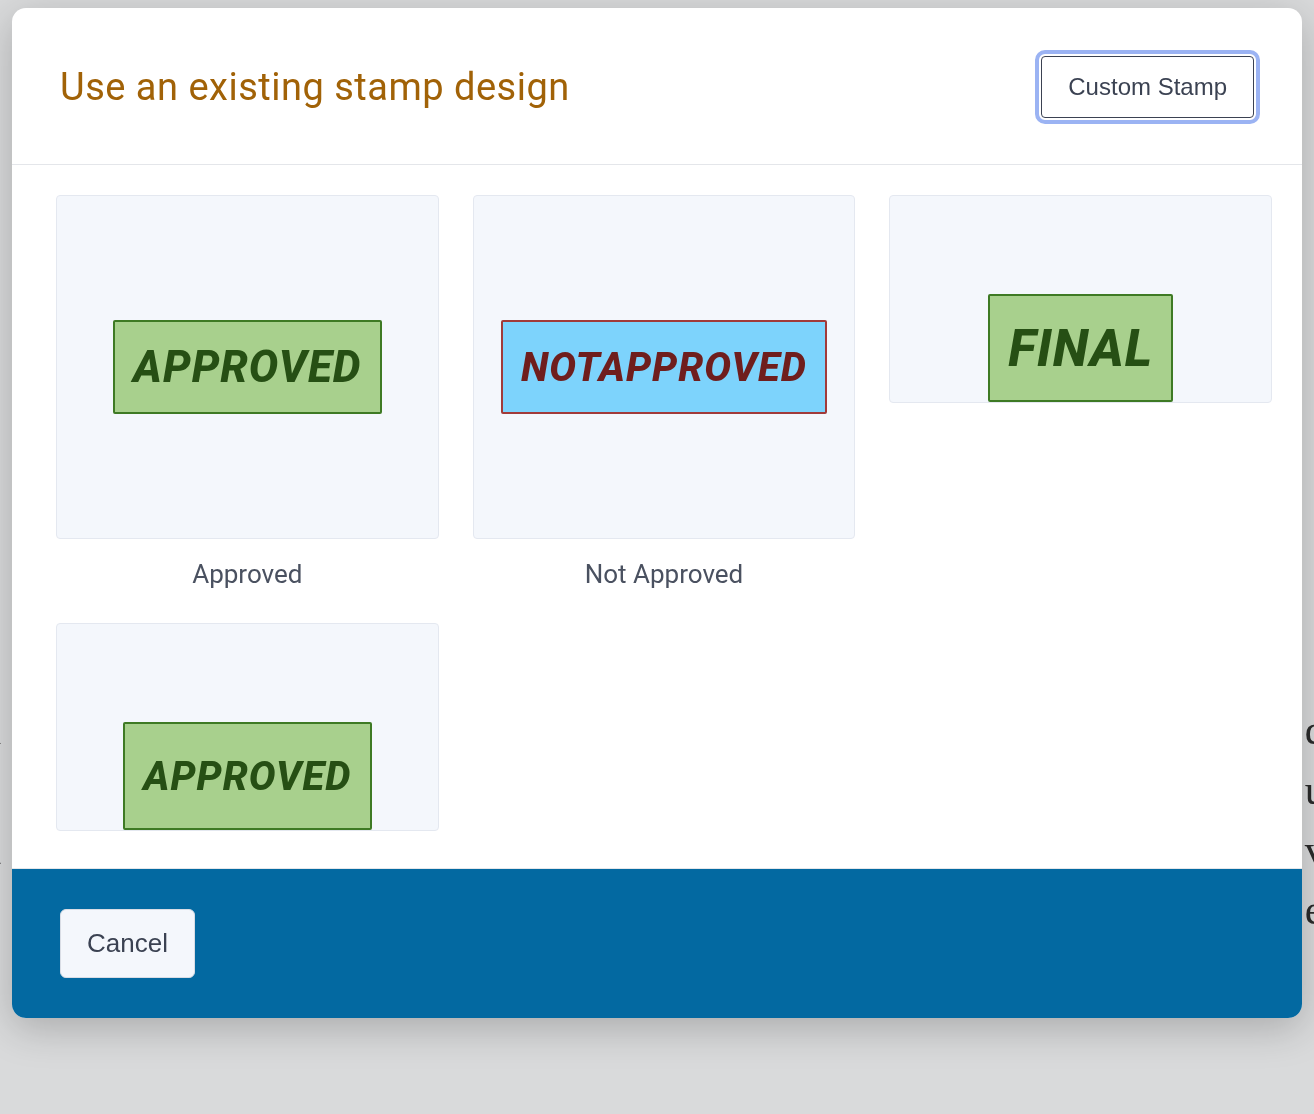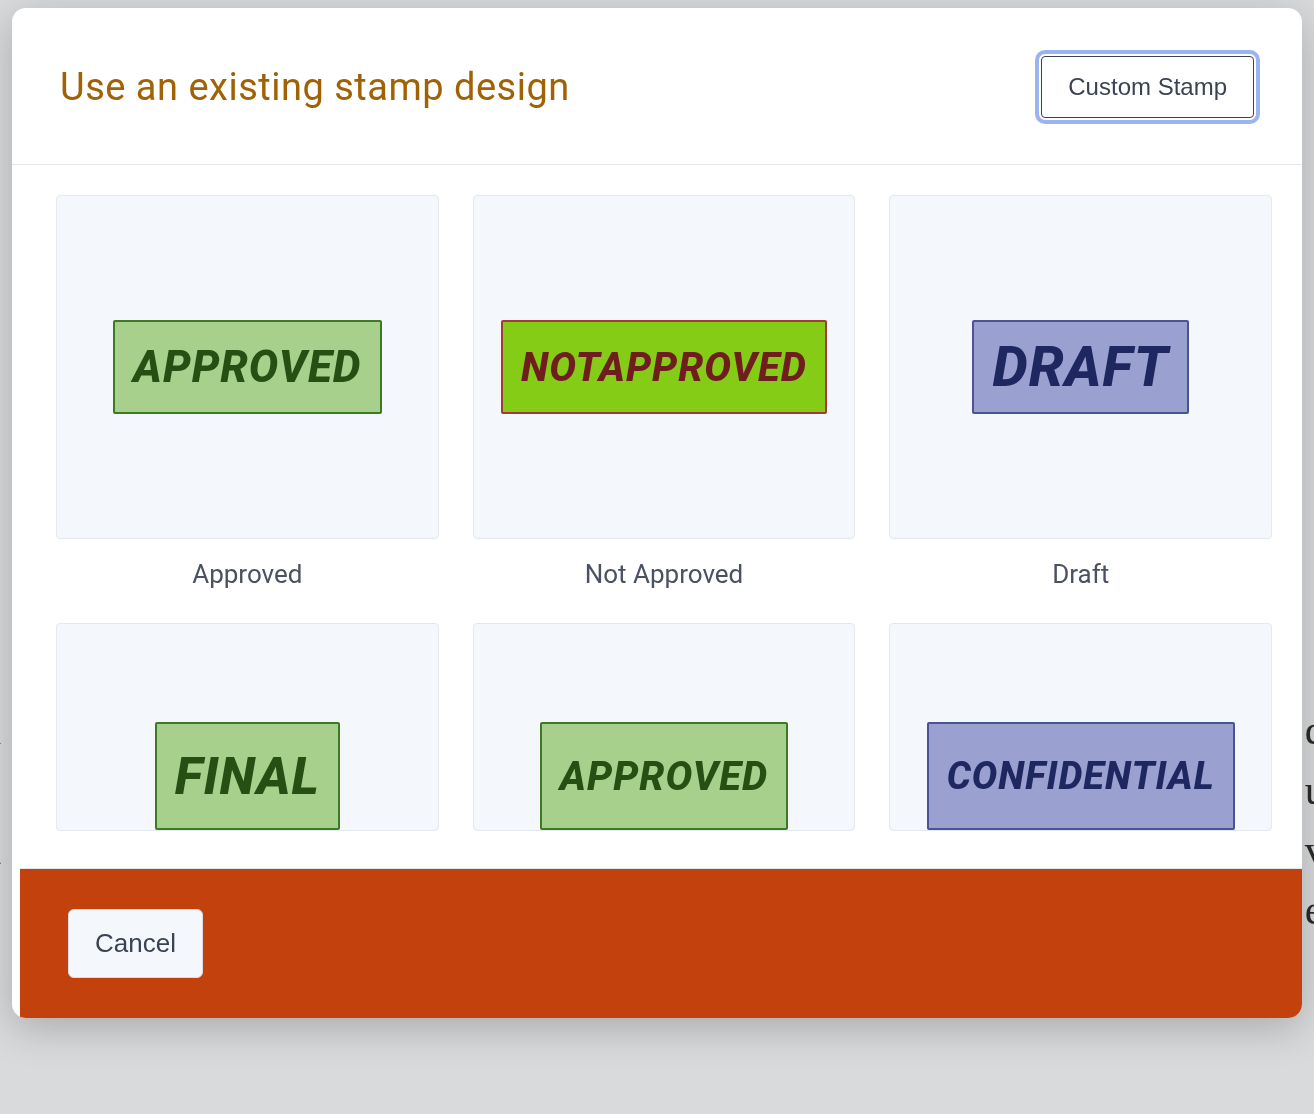--- a/index.html
+++ b/index.html
@@ -102,21 +102,21 @@
       border-radius: 2px;
       height: 94px;
       padding: 0 18px;
       letter-spacing: 1px;
       white-space: nowrap;
     }
     .stamp-card.short .stamp {
       height: 108px;
     }
     .stamp.green  { background: #a8d08d; border-color: #3e7a24; color: #264f14; }
-    .stamp.red    { background: #84cc16; border-color: #a13a39; color: #6f1e1d; text-align: right; }
+    .stamp.red    { background: #7dd3fc; border-color: #a13a39; color: #6f1e1d; text-align: right; }
     .stamp.purple { background: #9aa0d0; border-color: #4a5393; color: #1f2760; }
 
     .fs-44 { font-size: 44px; }
     .fs-40 { font-size: 40px; }
     .fs-56 { font-size: 56px; }
     .fs-52 { font-size: 52px; }
     .fs-38 { font-size: 38px; }
 
     .caption {
       text-align: center;
@@ -138,22 +138,21 @@
       border-radius: 6px;
       cursor: pointer;
     }
 
     
     .modal { bottom: 96px; }
     .modal-inner { display: flex; flex-direction: column; height: 100%; }
     .modal-footer2 {
       border-top: 1px solid #e4e6ea;
       padding: 40px 48px;
-      background: #c2410c;
-      margin-left: 8px;
+      background: #0369a1;
     }
   </style>
 </head>
 <body>
 
 <div class="backdrop">
   <pre class="bg-text bg-left">h
 a
 d
 e
@@ -183,44 +182,33 @@
           <div class="caption">Approved</div>
         </div>
 
         <div class="stamp-cell">
           <div class="stamp-card">
             <div class="stamp red fs-40">NOTAPPROVED</div>
           </div>
           <div class="caption">Not Approved</div>
         </div>
 
-        <div class="stamp-cell">
-          <div class="stamp-card">
-            <div class="stamp purple fs-56">DRAFT</div>
-          </div>
-          <div class="caption">Draft</div>
-        </div>
 
         <div class="stamp-cell">
           <div class="stamp-card short">
             <div class="stamp green fs-52">FINAL</div>
           </div>
         </div>
 
         <div class="stamp-cell">
           <div class="stamp-card short">
             <div class="stamp green fs-40">APPROVED</div>
           </div>
         </div>
 
-        <div class="stamp-cell">
-          <div class="stamp-card short">
-            <div class="stamp purple fs-38">CONFIDENTIAL</div>
-          </div>
-        </div>
 
       </div>
     </div>
 
     <div class="modal-footer2">
       <div class="footer-inner">
         <button class="btn-secondary">Cancel</button>
       </div>
     </div>
 

